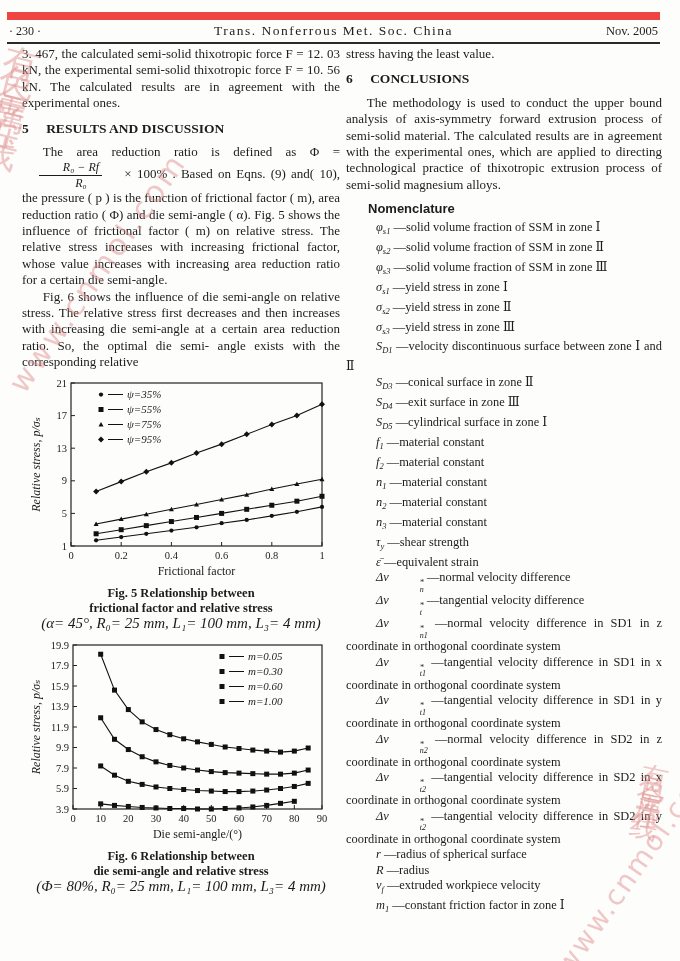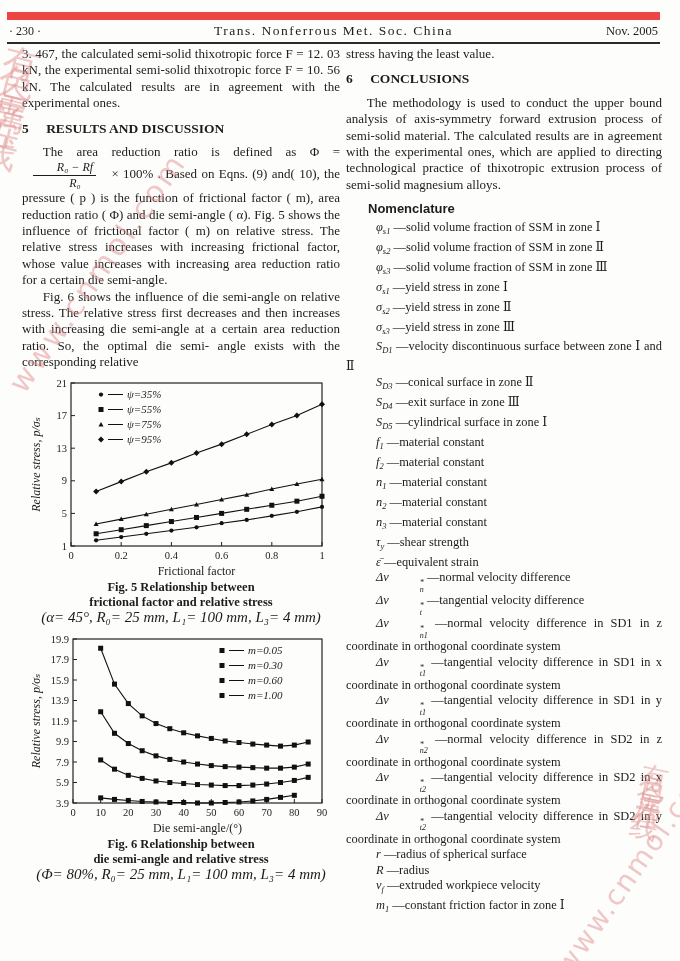--- a/index.html
+++ b/index.html
@@ -20,27 +20,27 @@
   
   .col{position:absolute;top:46px;font-size:13px;line-height:16.4px;text-align:justify;}
   .col-left{left:22px;width:318px;}
   .col-right{left:346px;width:316px;}
   p{margin:0;}
   .indent{text-indent:1.6em;}
   .section-heading{font-weight:bold;font-size:13.5px;margin:9px 0 7px 0;text-align:left;}
   .section-heading .num{margin-right:14px;}
   .nom-title{font-weight:bold;font-size:13px;margin:8px 0 2px 0;text-align:left;font-family:"Liberation Sans",sans-serif;padding-left:22px;}
   
-  .frac{display:inline-block;text-align:center;vertical-align:middle;font-style:italic;font-size:12px;line-height:1.2;margin:0 11px;}
+  .frac{display:inline-block;text-align:center;vertical-align:middle;font-style:italic;font-size:12px;line-height:1.2;margin:0 17px;}
   .frac .num{display:block;border-bottom:1px solid #1c1c1c;padding:0 3px;}
   .frac .den{display:block;padding:0 3px;}
   
   .figure{margin-top:6px;text-align:center;}
   .figure svg{display:block;margin:0 auto;}
-  .caption{text-align:center;line-height:15px;margin-top:0;}
+  .caption{text-align:center;line-height:15px;margin-top:6px;}
   .caption .c1,.caption .c2{font-weight:bold;font-size:12.5px;display:block;}
   .caption .c3{font-size:15px;display:block;font-style:italic;}
   
   svg text{font-family:"Liberation Serif","DejaVu Serif",serif;fill:#1c1c1c;}
   svg .tick{font-size:10.5px;}
   svg .axlabel{font-size:12px;}
   svg .legend{font-size:11px;font-style:italic;}
   
   .nom-list{font-size:12.4px;line-height:15.5px;}
   .nom-item{text-indent:30px;}

